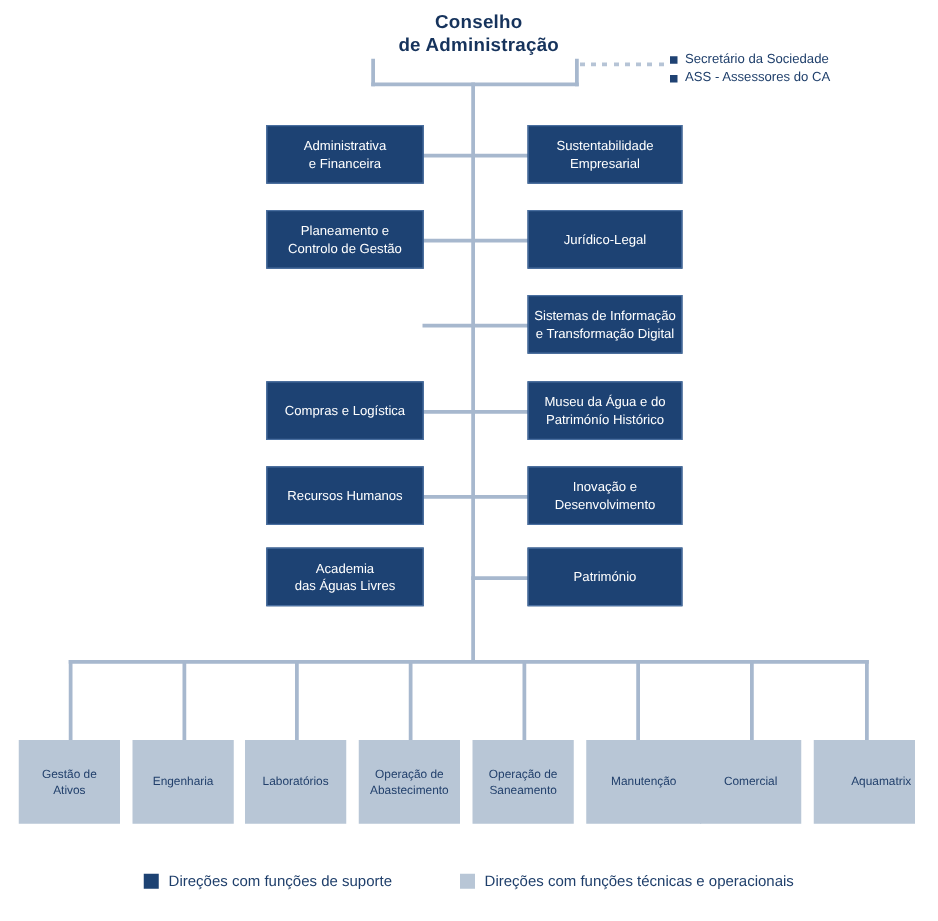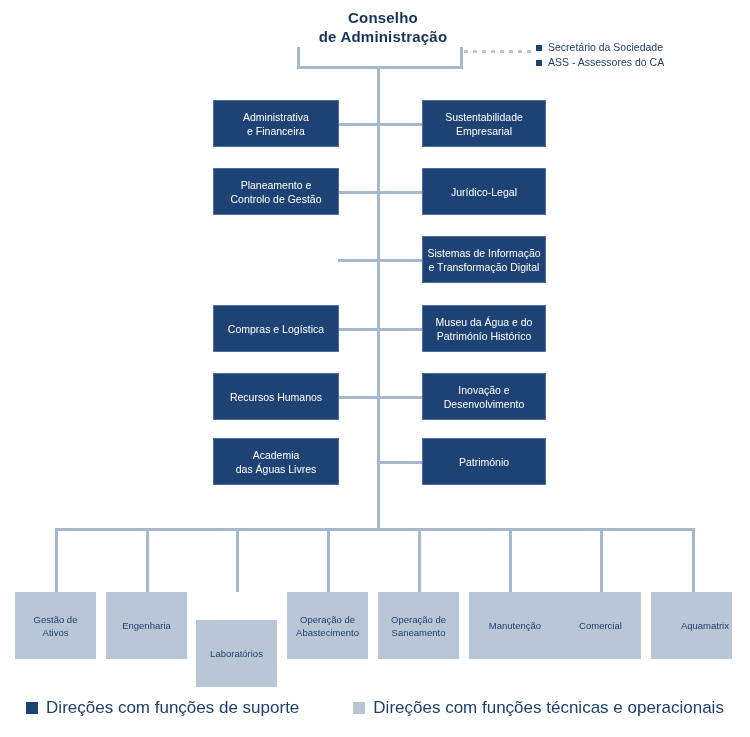--- a/index.html
+++ b/index.html
@@ -96,21 +96,21 @@
   
   .legend {
     position: absolute;
     left: 0;
     top: 698px;
     width: 750px;
     display: flex;
     justify-content: center;
     align-items: center;
     gap: 54px;
-    font-size: 17px;
+    font-size: 12px;
     color: #1f3f6b;
   }
   .legend-item { display: flex; align-items: center; }
   .legend-sw {
     width: 12px; height: 12px;
     margin-right: 8px;
     flex: 0 0 auto;
   }
   .sw-dark  { background: #1d4273; }
   .sw-light { background: #b8c6d6; }
@@ -196,21 +196,21 @@
   <div class="ln ln-v" style="left:509px; top:528px; height:64px;"></div>
   <div class="ln ln-v" style="left:600px; top:528px; height:64px;"></div>
   <div class="ln ln-v" style="left:692px; top:528px; height:64px;"></div>
 
   <div class="box box-light" style="left:15px; top:592px; width:81px; height:67px;">
     <span>Gestão de<br>Ativos</span>
   </div>
   <div class="box box-light" style="left:106px; top:592px; width:81px; height:67px;">
     <span>Engenharia</span>
   </div>
-  <div class="box box-light" style="left:196px; top:620px; width:81px; height:67px;">
+  <div class="box box-light" style="left:196px; top:592px; width:81px; height:67px;">
     <span>Laboratórios</span>
   </div>
   <div class="box box-light" style="left:287px; top:592px; width:81px; height:67px;">
     <span>Operação de<br>Abastecimento</span>
   </div>
   <div class="box box-light" style="left:378px; top:592px; width:81px; height:67px;">
     <span>Operação de<br>Saneamento</span>
   </div>
   <div class="box box-light" style="left:469px; top:592px; width:92px; height:67px;text-align:center;">
     <span>Manutenção</span>

